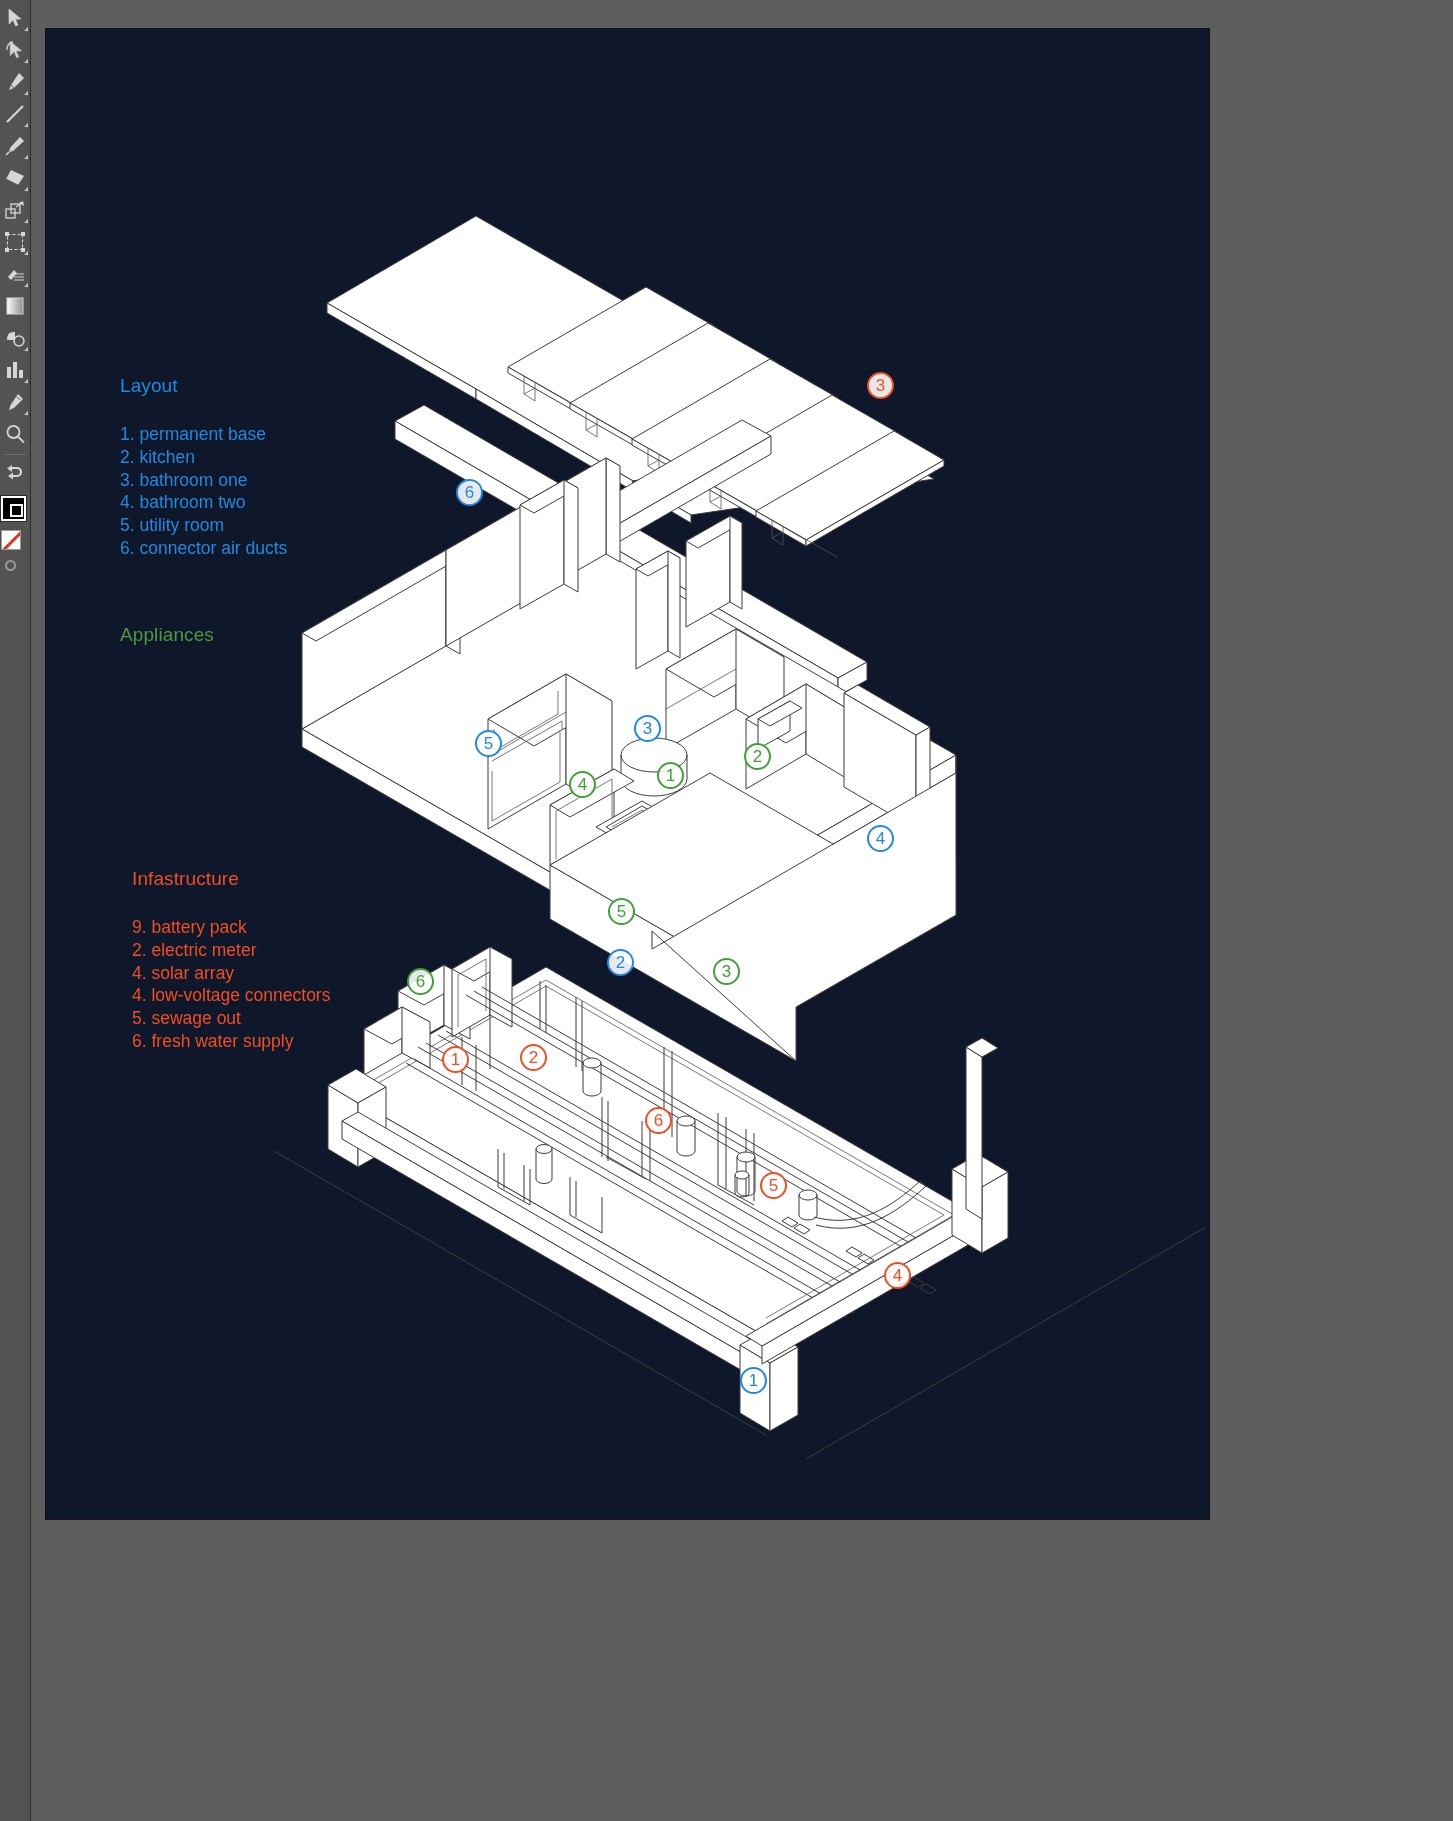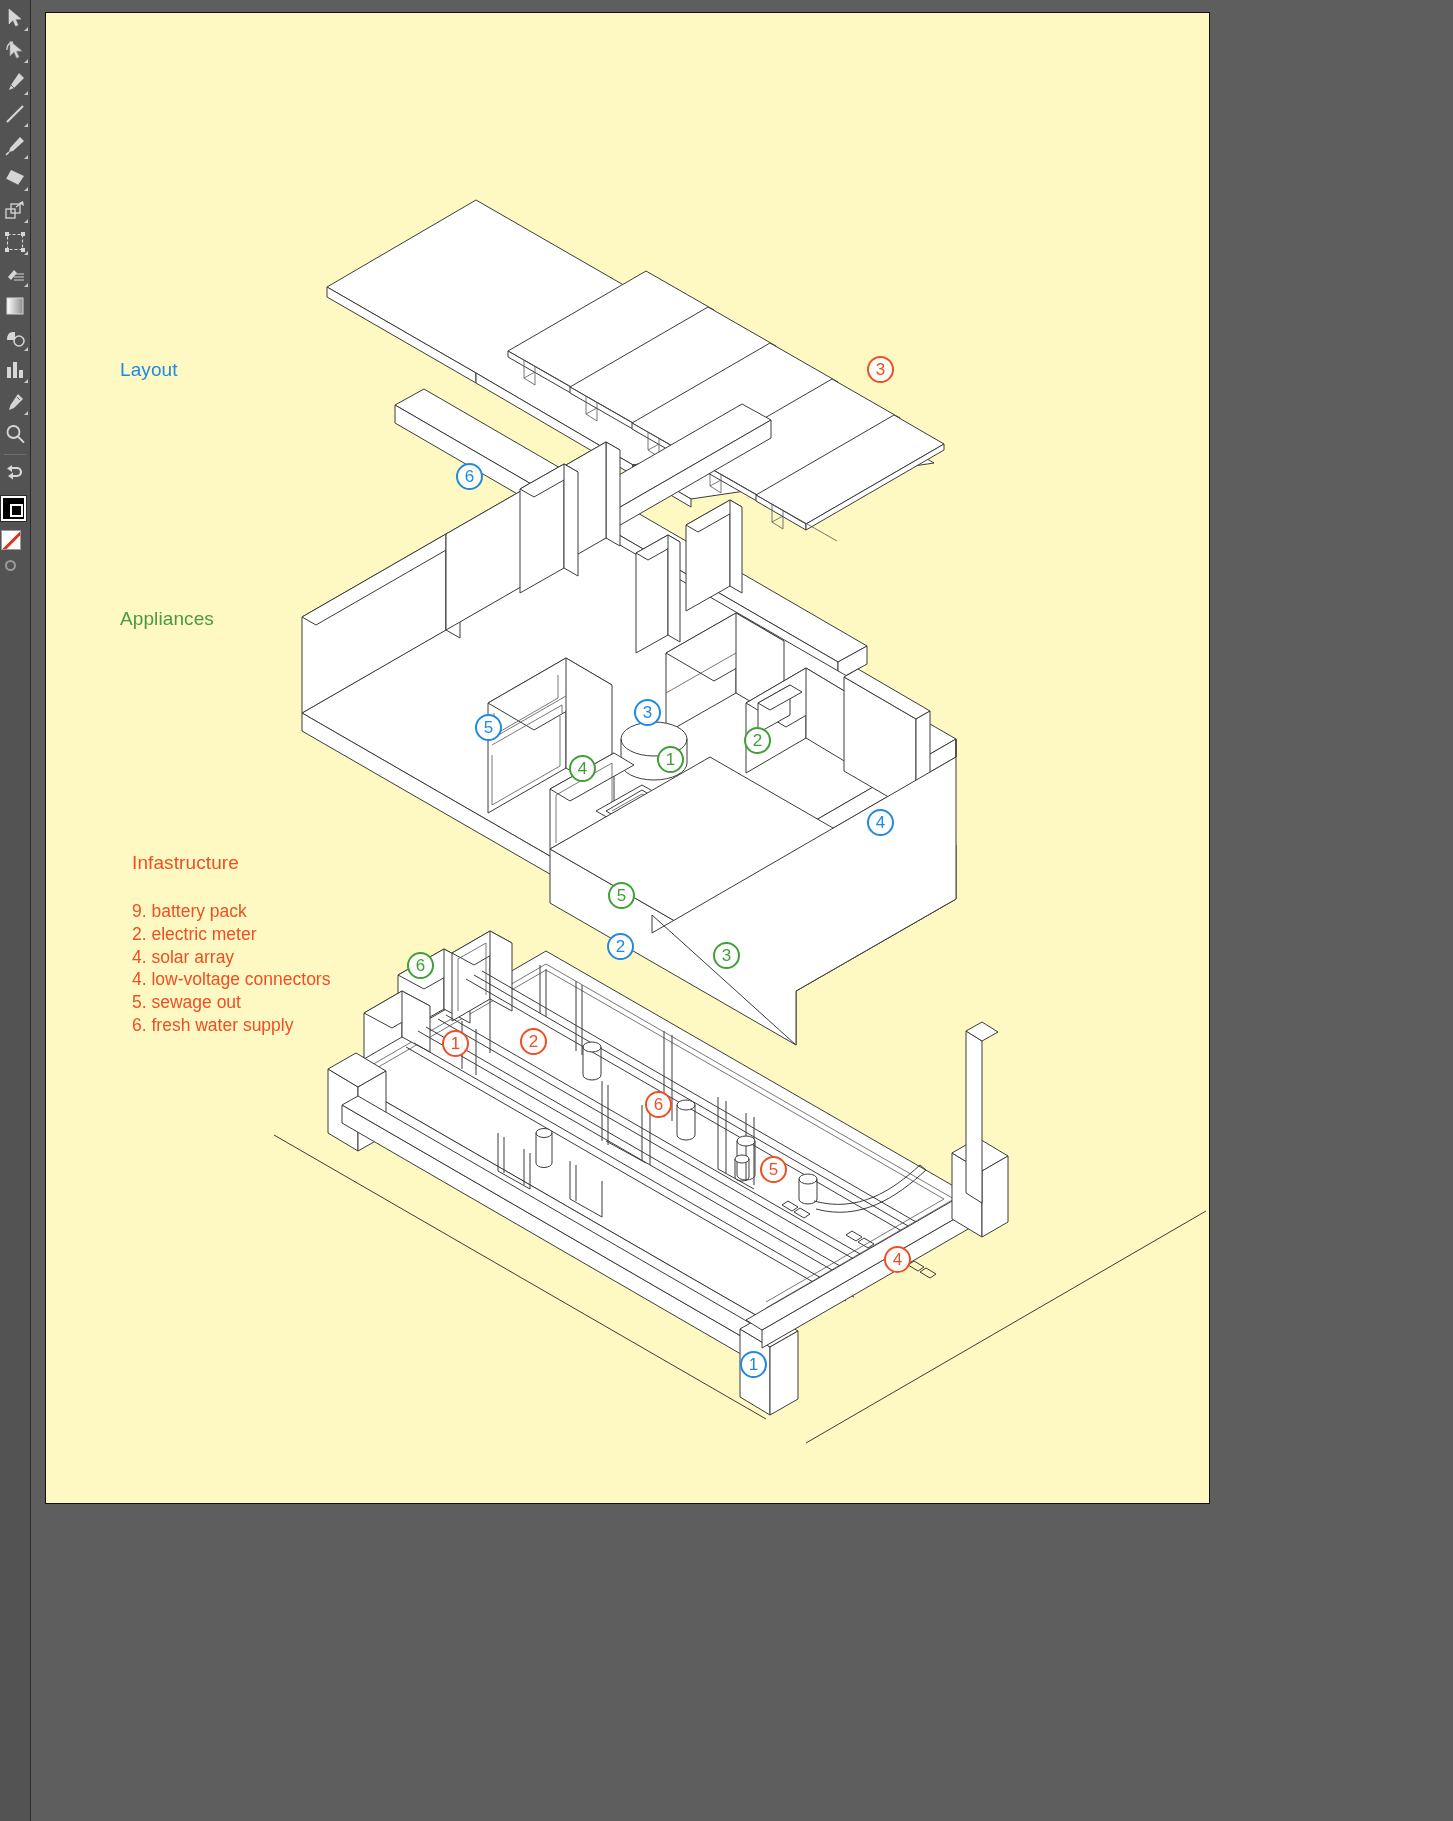--- a/index.html
+++ b/index.html
@@ -62,23 +62,23 @@
   }
 
   
   #canvas-area {
     position: absolute; left: 31px; top: 0;
     width: 1422px; height: 1821px;
     background: #5e5e5e;
     overflow: hidden;
   }
   #artboard {
-    position: absolute; left: 14px; top: 12px;
+    position: absolute; left: 14px; top: 28px;
     width: 1165px; height: 1492px;
-    background: #fef9c3;
+    background: #0f172a;
     border: 1px solid #111;
   }
 
   
   .legend { position: absolute; }
   .legend h2 {
     margin: 0 0 26px 0;
     font-size: 19px; font-weight: 400; letter-spacing: 0.1px;
   }
   .legend ol { margin: 0; padding: 0; list-style: none; }
@@ -256,20 +256,28 @@
     <div style="position:relative;width:30px;height:26px;">
       <div class="sw-dot" style="top:6px;"></div>
     </div>
   </div>
 
   <div id="canvas-area">
     <div id="artboard">
 
       <div class="legend" id="legend-layout">
         <h2>Layout</h2>
+        <ol>
+          <li>1. permanent base</li>
+          <li>2. kitchen</li>
+          <li>3. bathroom one</li>
+          <li>4. bathroom two</li>
+          <li>5. utility room</li>
+          <li>6. connector air ducts</li>
+        </ol>
       </div>
 
       <div class="legend" id="legend-appl">
         <h2>Appliances</h2>
       </div>
 
       <div class="legend" id="legend-infra">
         <h2>Infastructure</h2>
         <ol>
           <li>9. battery pack</li>

